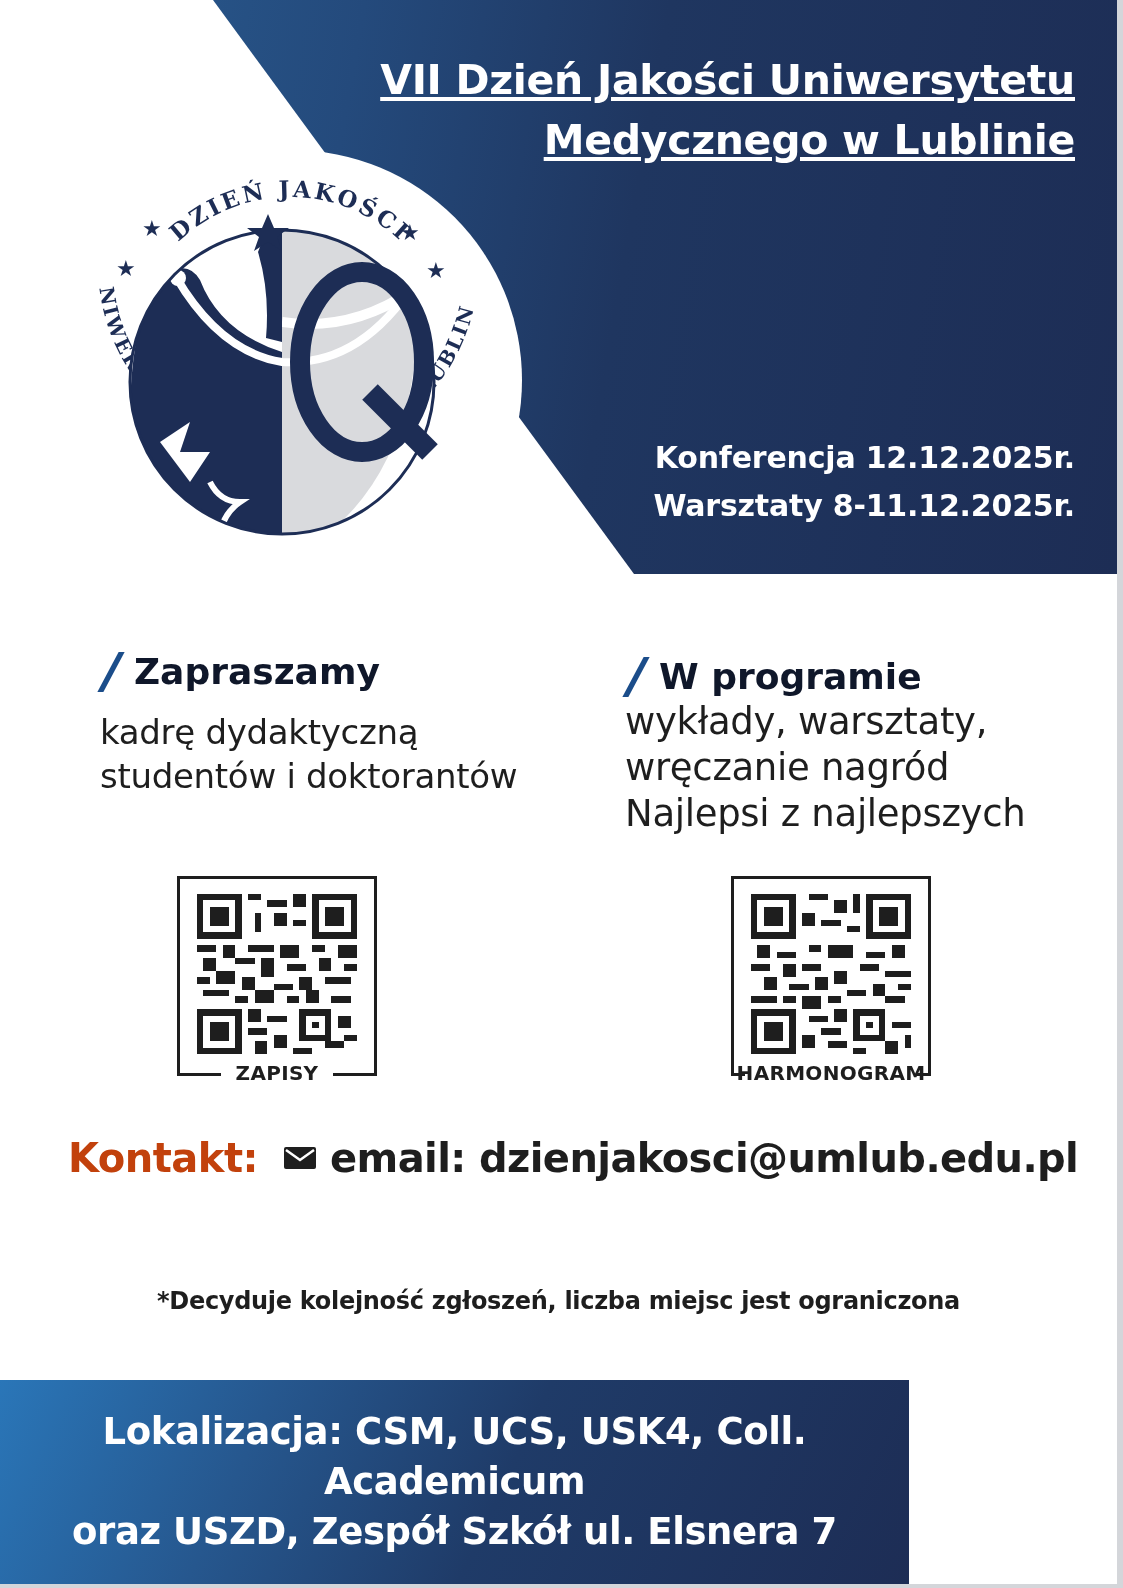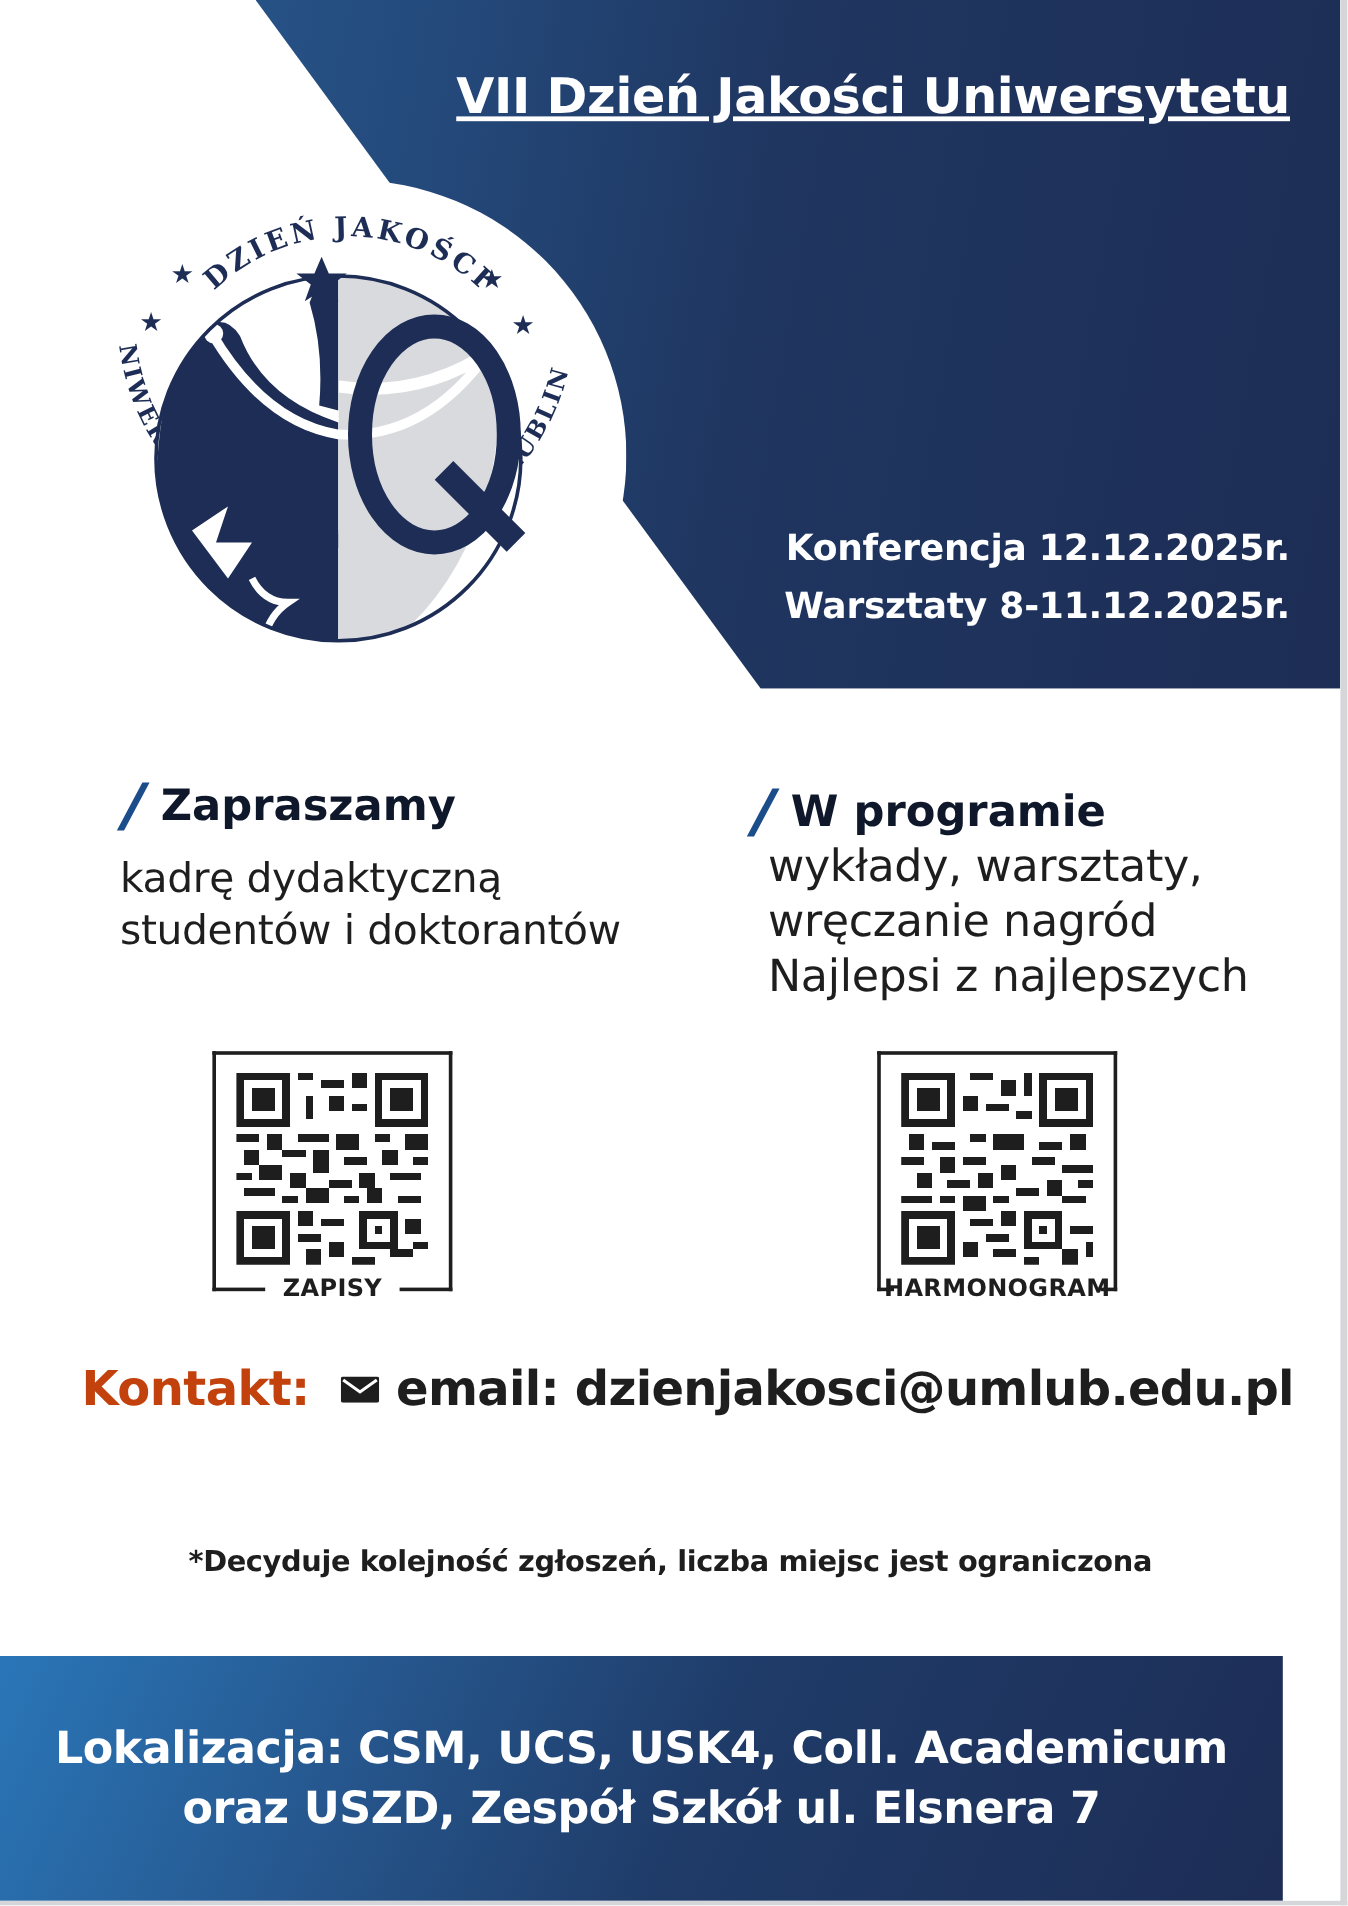--- a/index.html
+++ b/index.html
@@ -33,21 +33,21 @@
     }
 
     
     .info-col { position: absolute; }
     .info-col.left { left: 100px; top: 650px; }
     .info-col.right { left: 625px; top: 655px; }
     .info-heading { display: flex; align-items: center; gap: 14px; font-weight: bold; font-size: 36px; color: #0f172a; line-height: 44px; }
     .slash-mark { display: inline-block; width: 6px; height: 40px; background: #1b4d8a; transform: skewX(-28deg); margin-left: 8px; margin-right: 6px; }
     .info-body { font-size: 34px; line-height: 44px; color: #1e1e1e; font-weight: normal; letter-spacing: -0.3px; }
     .info-col.left .info-body { margin-top: 16px; }
-    .info-col.right .info-body { margin-top: 0; font-size: 37px; line-height: 46px; margin-left: 15px; }
+    .info-col.right .info-body { margin-top: 0; font-size: 37px; line-height: 46px; }
 
     
     .qr-frame { position: absolute; width: 200px; height: 200px; }
     .qr-frame.zapisy { left: 177px; top: 876px; }
     .qr-frame.harmonogram { left: 731px; top: 876px; }
     .qr-frame .frame-line { position: absolute; background: #1e1e1e; }
     .qr-frame .top { left: 0; top: 0; width: 200px; height: 3px; }
     .qr-frame .leftl { left: 0; top: 0; width: 3px; height: 200px; }
     .qr-frame .rightl { right: 0; top: 0; width: 3px; height: 200px; }
     .qr-frame .bl { left: 0; bottom: 0; height: 3px; }
@@ -61,21 +61,21 @@
     
     .contact { position: absolute; left: 68px; top: 1135px; display: flex; align-items: center; white-space: nowrap; }
     .contact-label { font-weight: bold; font-size: 40px; color: #c2410c; letter-spacing: -0.5px; }
     .mail-icon { margin-left: 26px; margin-right: 14px; width: 32px; height: 22px; }
     .contact-email { font-weight: bold; font-size: 40px; color: #1e1e1e; letter-spacing: -0.6px; }
 
     .note { position: absolute; left: 0; width: 1117px; top: 1287px; text-align: center; font-weight: bold; font-size: 24px; color: #1e1e1e; letter-spacing: -0.3px; }
 
     
     .footer {
-      position: absolute; left: 0; top: 1380px; width: 1069px; height: 204px;
+      position: absolute; left: 0; top: 1380px; width: 909px; height: 204px;
       background: linear-gradient(115deg, #2a76b8 0%, #26578e 28%, #1f3b68 55%, #1d2d55 100%);
       display: flex; flex-direction: column; align-items: center; justify-content: center;
     }
     .footer-line { color: #ffffff; font-weight: bold; font-size: 37px; line-height: 50px; letter-spacing: -0.4px; text-align: center; }
   </style>
 </head>
 <body>
 
 <div class="page-edge"></div>
 <div class="page-edge-bottom"></div>
@@ -131,20 +131,21 @@
   <circle cx="212" cy="230" r="152" fill="none" stroke="#1d2d55" stroke-width="3"></circle>
 
   <polygon points="198,62 204,76 219,76 207,85 212,99 198,90 184,99 189,85 177,76 192,76" fill="#1d2d55"></polygon>
 
   <ellipse cx="292" cy="210" rx="62" ry="90" fill="none" stroke="#1d2d55" stroke-width="20"></ellipse>
   <line x1="300" y1="240" x2="360" y2="300" stroke="#1d2d55" stroke-width="22" stroke-linecap="butt"></line>
 </svg>
 
 <div class="title">
   <div>VII Dzień Jakości Uniwersytetu</div>
+  <div>Medycznego w Lublinie</div>
 </div>
 
 <div class="dates">
   <div>Konferencja 12.12.2025r.</div>
   <div>Warsztaty 8-11.12.2025r.</div>
 </div>
 
 <div class="info-col left">
   <div class="info-heading">
     <span class="slash-mark"></span>

